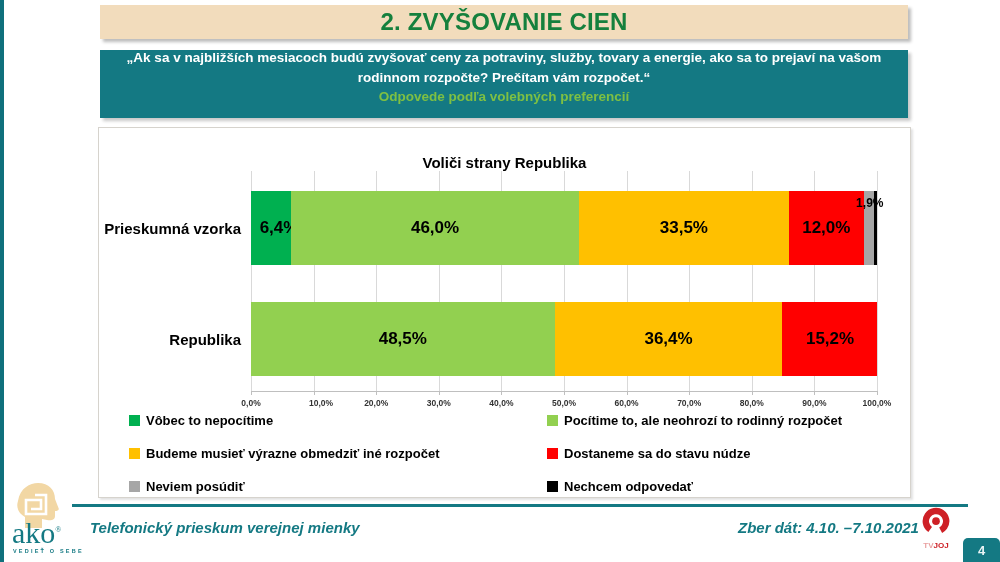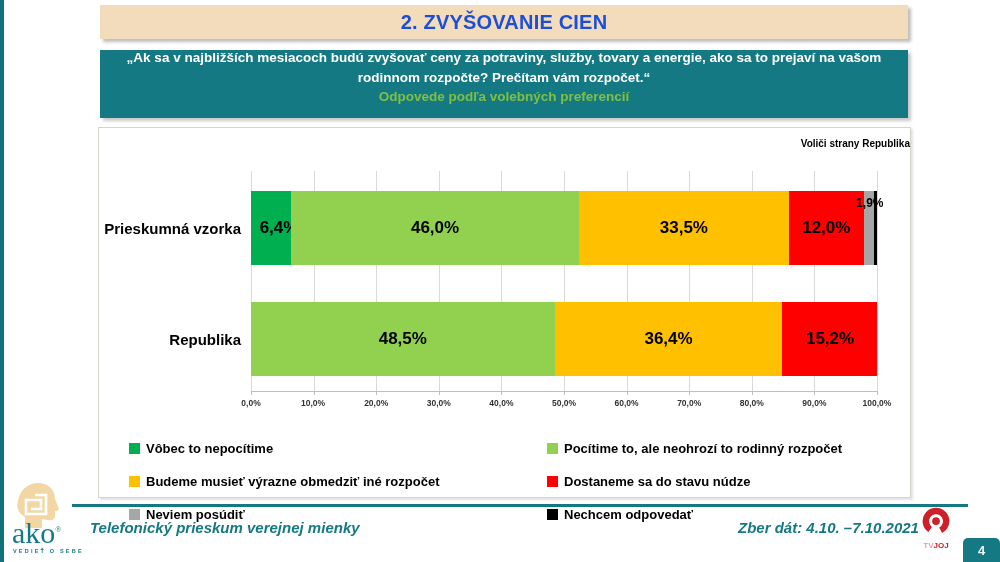--- a/index.html
+++ b/index.html
@@ -8,21 +8,21 @@
     background:#ffffff;font-family:"Liberation Sans", sans-serif;
   }
   .left-strip{position:absolute;left:0;top:0;width:4px;height:562px;background:#10707c;}
 
   .title-bar{
     position:absolute;left:100px;top:5px;width:808px;height:34px;
     background:#f2dcbc;box-shadow:3px 3px 3px #bdbdbd;
     display:flex;align-items:center;justify-content:center;
   }
   .title-bar h1{
-    margin:5px;font-size:20px;font-weight:bold;color:#1d4ed8;letter-spacing:0.2px;
+    margin:5px;font-size:24px;font-weight:bold;color:#15803d;letter-spacing:0.2px;
   }
 
   .question-box{
     position:absolute;left:100px;top:50px;width:808px;height:68px;
     background:#147983;box-shadow:3px 3px 3px #c9c9c9;
     display:flex;flex-direction:column;align-items:center;justify-content:center;
     text-align:center;
   }
   .question-box .q{
     margin:0;padding:0 14px;color:#ffffff;font-weight:bold;font-size:13.5px;line-height:1.45;
@@ -30,22 +30,22 @@
   .question-box .sub{
     margin:2px 0 16px 0;color:#7ec043;font-weight:bold;font-size:13.5px;
   }
 
   .chart-box{
     position:absolute;left:98px;top:127px;width:813px;height:371px;
     background:#ffffff;border:1px solid #d6d3cd;box-shadow:2px 2px 2px #e3e3e3;
     box-sizing:border-box;
   }
   .chart-title{
-    position:absolute;top:10px;left:0;width:100%;text-align:right;
-    font-size:10px;font-weight:bold;color:#000000;
+    position:absolute;top:26px;left:0;width:100%;text-align:center;
+    font-size:15px;font-weight:bold;color:#000000;
   }
   .plot{
     position:absolute;left:152px;top:43px;width:626px;height:220px;
     border-bottom:1px solid #bfbfbf;
   }
   .gridline{position:absolute;top:0;bottom:0;width:1px;background:#d9d9d9;}
   .tickmark{position:absolute;top:100%;width:1px;height:4px;background:#bfbfbf;}
   .bar-row{position:absolute;left:0;width:100%;height:74px;}
   .bar-seg{position:absolute;top:0;height:100%;}
   .bar-label{
@@ -56,21 +56,21 @@
   .cat-label{
     position:absolute;left:-150px;width:140px;top:50%;transform:translateY(-50%);
     text-align:right;font-size:15px;font-weight:bold;color:#000;white-space:nowrap;
   }
   .xaxis{position:absolute;top:100%;left:0;width:100%;}
   .x-tick-label{
     position:absolute;top:7px;transform:translateX(-50%);
     font-size:8.5px;font-weight:bold;color:#333;white-space:nowrap;
   }
   .legend{
-    position:absolute;left:30px;top:313px;width:770px;
+    position:absolute;left:30px;top:285px;width:770px;
     display:grid;grid-template-columns:400px 1fr;row-gap:8px;column-gap:10px;gap:18px;
   }
   .legend-item{display:flex;align-items:center;gap:6px;}
   .legend-swatch{width:11px;height:11px;flex:0 0 11px;}
   .legend-text{font-size:13px;font-weight:bold;color:#000;white-space:nowrap;}
 
   .footer-line{position:absolute;left:72px;top:504px;width:896px;height:3px;background:#147983;}
 
   .ako-logo{position:absolute;left:10px;top:480px;width:90px;}
   .ako-word{
@@ -112,21 +112,21 @@
 <div class="question-box">
   <p class="q">„Ak sa v najbližších mesiacoch budú zvyšovať ceny za potraviny, služby, tovary a energie, ako sa to prejaví na vašom rodinnom rozpočte? Prečítam vám rozpočet.“</p>
   <p class="sub">Odpovede podľa volebných preferencií</p>
 </div>
 
 <div class="chart-box">
   <div class="chart-title">Voliči strany Republika</div>
   <div class="plot" id="plot">
     <div class="xaxis" id="xaxis">
         <div class="x-tick-label" style="left: 0px;">0,0%</div>
-        <div class="x-tick-label" style="left: 62px;">10,0%</div>
+        <div class="x-tick-label" style="left: 70px;">10,0%</div>
         <div class="x-tick-label" style="left: 125.2px;">20,0%</div>
         <div class="x-tick-label" style="left: 187.8px;">30,0%</div>
         <div class="x-tick-label" style="left: 250.4px;">40,0%</div>
         <div class="x-tick-label" style="left: 313px;">50,0%</div>
         <div class="x-tick-label" style="left: 375.6px;">60,0%</div>
         <div class="x-tick-label" style="left: 438.2px;">70,0%</div>
         <div class="x-tick-label" style="left: 500.8px;">80,0%</div>
         <div class="x-tick-label" style="left: 563.4px;">90,0%</div>
         <div class="x-tick-label" style="left: 626px;">100,0%</div>
       </div>

